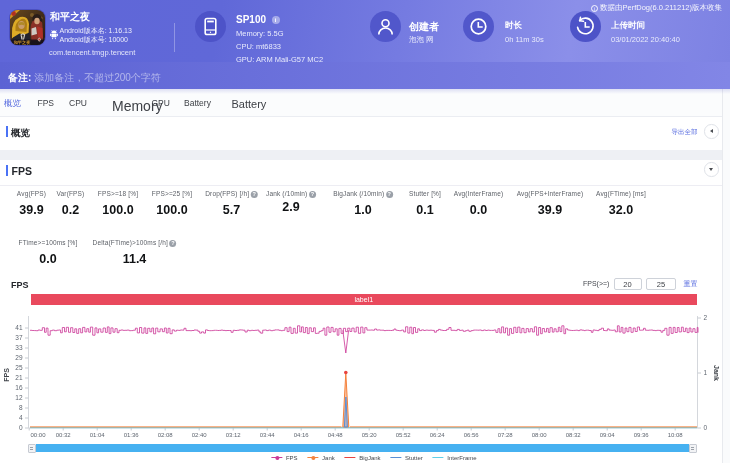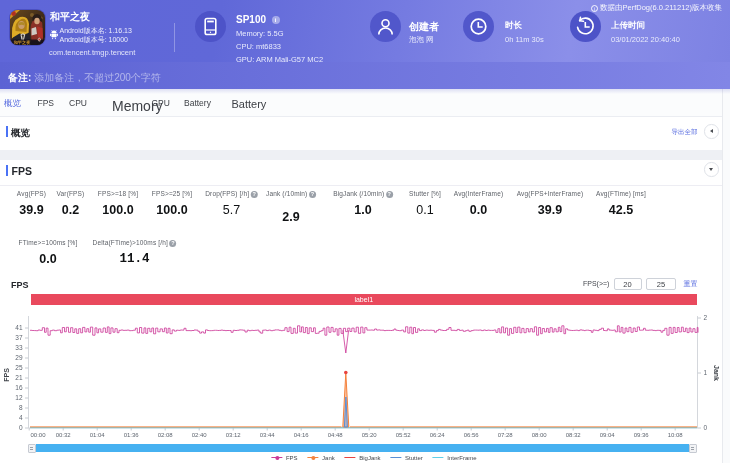--- a/index.html
+++ b/index.html
@@ -133,37 +133,37 @@
 
 <div class="abs" style="left:31.5px;top:190px;transform:translateX(-50%);font-size:6.5px;letter-spacing:0.15px;color:#5b5f66;white-space:nowrap;">Avg(FPS)</div>
 <div class="abs" style="left:31.5px;top:203px;transform:translateX(-50%);font-size:12.5px;font-weight:bold;color:#101214;white-space:nowrap;">39.9</div>
 <div class="abs" style="left:70.5px;top:190px;transform:translateX(-50%);font-size:6.5px;letter-spacing:0.15px;color:#5b5f66;white-space:nowrap;">Var(FPS)</div>
 <div class="abs" style="left:70.5px;top:203px;transform:translateX(-50%);font-size:12.5px;font-weight:bold;color:#101214;white-space:nowrap;">0.2</div>
 <div class="abs" style="left:118px;top:190px;transform:translateX(-50%);font-size:6.5px;letter-spacing:0.15px;color:#5b5f66;white-space:nowrap;">FPS&gt;=18 [%]</div>
 <div class="abs" style="left:118px;top:203px;transform:translateX(-50%);font-size:12.5px;font-weight:bold;color:#101214;white-space:nowrap;">100.0</div>
 <div class="abs" style="left:172px;top:190px;transform:translateX(-50%);font-size:6.5px;letter-spacing:0.15px;color:#5b5f66;white-space:nowrap;">FPS&gt;=25 [%]</div>
 <div class="abs" style="left:172px;top:203px;transform:translateX(-50%);font-size:12.5px;font-weight:bold;color:#101214;white-space:nowrap;">100.0</div>
 <div class="abs" style="left:231.5px;top:190px;transform:translateX(-50%);font-size:6.5px;letter-spacing:0.15px;color:#5b5f66;white-space:nowrap;">Drop(FPS) [/h]<span style="display:inline-block;width:7px;height:7px;border-radius:50%;background:#9aa0a8;color:#fff;font-size:5.5px;font-weight:bold;text-align:center;line-height:7px;vertical-align:0px;margin-left:1.5px;">?</span></div>
-<div class="abs" style="left:231.5px;top:203px;transform:translateX(-50%);font-size:12.5px;font-weight:normal;color:#101214;white-space:nowrap;">5.7</div>
+<div class="abs" style="left:231.5px;top:203px;transform:translateX(-50%);font-size:12.5px;font-weight:bold;color:#101214;white-space:nowrap;">5.7</div>
 <div class="abs" style="left:291px;top:190px;transform:translateX(-50%);font-size:6.5px;letter-spacing:0.15px;color:#5b5f66;white-space:nowrap;">Jank (/10min)<span style="display:inline-block;width:7px;height:7px;border-radius:50%;background:#9aa0a8;color:#fff;font-size:5.5px;font-weight:bold;text-align:center;line-height:7px;vertical-align:0px;margin-left:1.5px;">?</span></div>
-<div class="abs" style="left:291px;top:210px;transform:translateX(-50%);font-size:12.5px;font-weight:bold;color:#101214;white-space:nowrap;">2.9</div>
+<div class="abs" style="left:291px;top:200px;transform:translateX(-50%);font-size:12.5px;font-weight:bold;color:#101214;white-space:nowrap;">2.9</div>
 <div class="abs" style="left:363px;top:190px;transform:translateX(-50%);font-size:6.5px;letter-spacing:0.15px;color:#5b5f66;white-space:nowrap;">BigJank (/10min)<span style="display:inline-block;width:7px;height:7px;border-radius:50%;background:#9aa0a8;color:#fff;font-size:5.5px;font-weight:bold;text-align:center;line-height:7px;vertical-align:0px;margin-left:1.5px;">?</span></div>
 <div class="abs" style="left:363px;top:203px;transform:translateX(-50%);font-size:12.5px;font-weight:bold;color:#101214;white-space:nowrap;">1.0</div>
 <div class="abs" style="left:425px;top:190px;transform:translateX(-50%);font-size:6.5px;letter-spacing:0.15px;color:#5b5f66;white-space:nowrap;">Stutter [%]</div>
-<div class="abs" style="left:425px;top:203px;transform:translateX(-50%);font-size:12.5px;font-weight:normal;color:#101214;white-space:nowrap;">0.1</div>
+<div class="abs" style="left:425px;top:203px;transform:translateX(-50%);font-size:12.5px;font-weight:bold;color:#101214;white-space:nowrap;">0.1</div>
 <div class="abs" style="left:478.5px;top:190px;transform:translateX(-50%);font-size:6.5px;letter-spacing:0.15px;color:#5b5f66;white-space:nowrap;">Avg(InterFrame)</div>
 <div class="abs" style="left:478.5px;top:203px;transform:translateX(-50%);font-size:12.5px;font-weight:bold;color:#101214;white-space:nowrap;">0.0</div>
 <div class="abs" style="left:550px;top:190px;transform:translateX(-50%);font-size:6.5px;letter-spacing:0.15px;color:#5b5f66;white-space:nowrap;">Avg(FPS+InterFrame)</div>
 <div class="abs" style="left:550px;top:203px;transform:translateX(-50%);font-size:12.5px;font-weight:bold;color:#101214;white-space:nowrap;">39.9</div>
 <div class="abs" style="left:621px;top:190px;transform:translateX(-50%);font-size:6.5px;letter-spacing:0.15px;color:#5b5f66;white-space:nowrap;">Avg(FTime) [ms]</div>
-<div class="abs" style="left:621px;top:203px;transform:translateX(-50%);font-size:12.5px;font-weight:bold;color:#101214;white-space:nowrap;">42.5</div>
+<div class="abs" style="left:621px;top:203px;transform:translateX(-50%);font-size:12.5px;font-weight:bold;color:#101214;white-space:nowrap;">32.0</div>
 <div class="abs" style="left:48px;top:238.5px;transform:translateX(-50%);font-size:6.5px;letter-spacing:0.15px;color:#5b5f66;white-space:nowrap;">FTime&gt;=100ms [%]</div>
 <div class="abs" style="left:48px;top:252px;transform:translateX(-50%);font-size:12.5px;font-weight:bold;color:#101214;white-space:nowrap;">0.0</div>
 <div class="abs" style="left:134.5px;top:238.5px;transform:translateX(-50%);font-size:6.5px;letter-spacing:0.15px;color:#5b5f66;white-space:nowrap;">Delta(FTime)&gt;100ms [/h]<span style="display:inline-block;width:7px;height:7px;border-radius:50%;background:#9aa0a8;color:#fff;font-size:5.5px;font-weight:bold;text-align:center;line-height:7px;vertical-align:0px;margin-left:1.5px;">?</span></div>
-<div class="abs" style="left:134.5px;top:252px;transform:translateX(-50%);font-size:12.5px;font-weight:bold;color:#101214;white-space:nowrap;font-family:Liberation Mono, monospace;">11.4</div>
+<div class="abs" style="left:134.5px;top:252px;transform:translateX(-50%);font-size:12.5px;font-weight:bold;color:#101214;white-space:nowrap;">11.4</div>
 
 <div class="abs" style="left:11px;top:280px;font-size:9px;font-weight:bold;color:#23262b;">FPS</div>
 <div class="abs" style="left:583px;top:279.5px;font-size:7px;color:#43464c;">FPS(&gt;=)</div>
 <div class="abs" style="left:613.5px;top:277.5px;width:28px;height:12.5px;border:1px solid #ced2d9;border-radius:2px;font-size:7.5px;color:#3e4147;text-align:center;line-height:11px;">20</div>
 <div class="abs" style="left:646px;top:277.5px;width:30px;height:12.5px;border:1px solid #ced2d9;border-radius:2px;font-size:7.5px;color:#3e4147;text-align:center;line-height:11px;">25</div>
 <div class="abs" style="left:683.5px;top:279px;font-size:7px;color:#5a6ee0;">重置</div>
 
 <div class="abs" style="left:31px;top:293.5px;width:665.5px;height:11.5px;background:#e9495d;color:#fff;font-size:7px;text-align:center;line-height:11.5px;">label1</div>
 
 <svg class="abs" style="left:0;top:0" width="730" height="463" viewBox="0 0 730 463">

